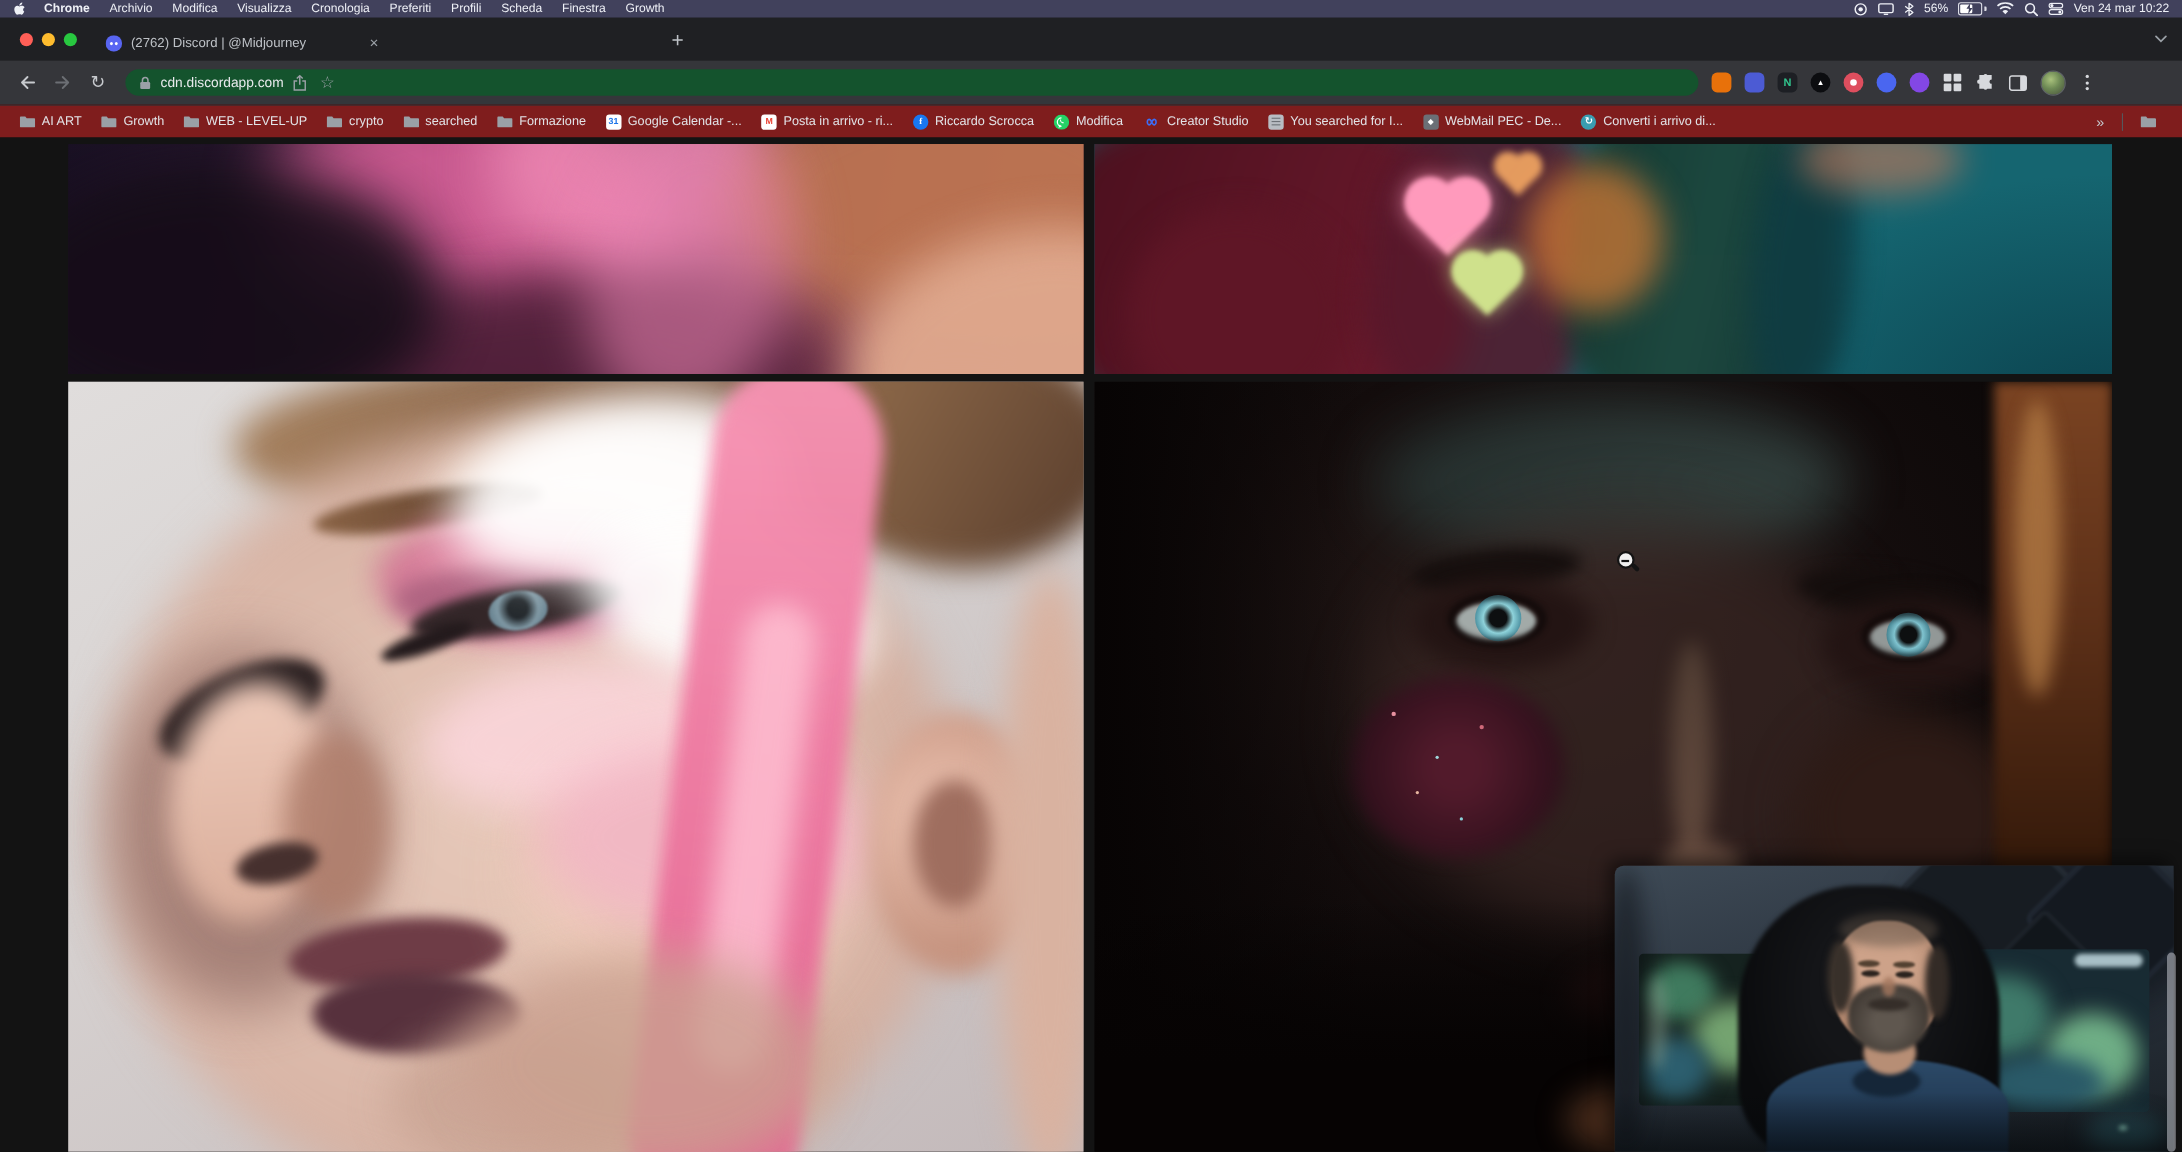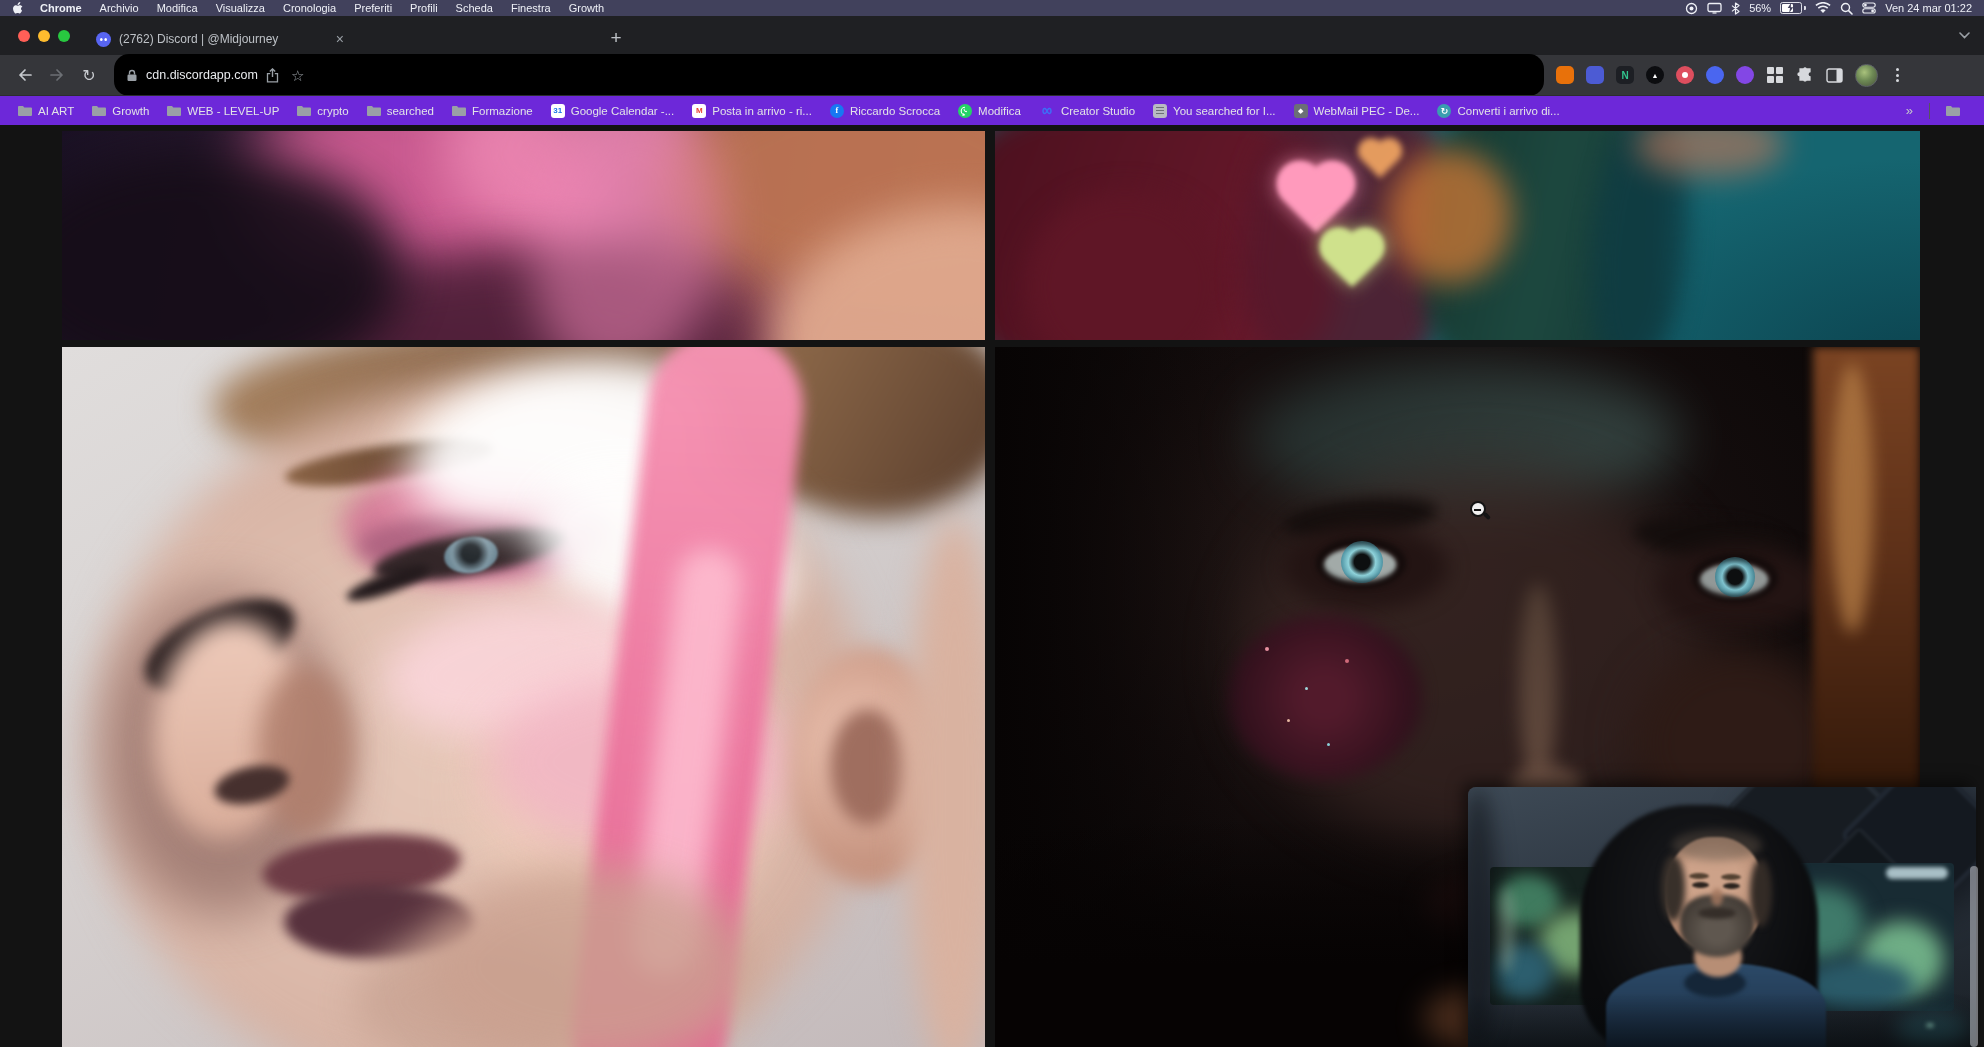--- a/index.html
+++ b/index.html
@@ -31,40 +31,40 @@
   .tab-close{color:#9aa0a6;font-size:14px;line-height:1;}
   .newtab{position:absolute;left:604px;top:10px;font-size:19px;color:#bdc1c6;width:24px;height:24px;
           display:flex;align-items:center;justify-content:center;}
   .strip-chevron{position:absolute;right:14px;top:16px;}
 
   
   .toolbar{position:absolute;left:0;top:55px;width:100%;height:40px;background:#35363a;
            display:flex;align-items:center;}
   .navbtn{width:26px;height:26px;display:flex;align-items:center;justify-content:center;border-radius:50%;}
   .navback{margin-left:12px;} .navfwd{margin-left:6px;} .navreload{margin-left:6px;font-size:16px;color:#c7cace;}
-  .addr{height:42px;background:#000000;border-radius:15px;display:flex;align-items:center;
+  .addr{height:24px;background:#14532d;border-radius:15px;display:flex;align-items:center;
         width:1430px;margin-left:12px;padding:0 12px;font-size:12.5px;color:#9aa0a6;box-sizing:border-box;}
   .addr .lock{margin-right:8px;}
   .addr .domain{color:#e8eaed;white-space:nowrap;}
   .addr .path{white-space:nowrap;overflow:hidden;flex:1;}
   .addr-actions{display:flex;align-items:center;gap:12px;margin-left:8px;}
   .ext{display:flex;align-items:center;gap:12px;margin-left:12px;}
   .extic{width:18px;height:18px;border-radius:5px;display:flex;align-items:center;justify-content:center;
          font-size:10px;font-weight:700;}
   .round{border-radius:50%;}
   .grid4{display:grid;grid-template-columns:7px 7px;grid-template-rows:7px 7px;gap:2px;}
   .grid4 b{background:#d7d9dd;border-radius:1px;}
   .kebab{display:flex;flex-direction:column;gap:2.5px;align-items:center;width:14px;}
   .kebab i{width:3px;height:3px;border-radius:50%;background:#d7d9dd;}
   .avatar{width:21px;height:21px;border-radius:50%;
           background:radial-gradient(circle at 40% 35%,#a9c27c 0%,#6e8a55 45%,#474f3a 100%);
           border:1.5px solid #5f6368;}
 
   
-  .bookbar{position:absolute;left:0;top:95px;width:100%;height:30px;background:#6d28d9;
+  .bookbar{position:absolute;left:0;top:95px;width:100%;height:30px;background:#7f1d1d;
            border-top:1px solid #2c2d31;display:flex;align-items:center;padding:0 10px;gap:2px;
            font-size:11.5px;color:#e2e3e7;box-sizing:border-box;}
   .bk{display:flex;align-items:center;gap:6px;padding:3px 8px;border-radius:6px;white-space:nowrap;}
   .fav{width:14px;height:14px;border-radius:3px;display:flex;align-items:center;justify-content:center;
        font-size:8px;font-weight:700;flex:0 0 auto;}
   .bk-overflow{margin-left:auto;font-size:13px;color:#c4c7cc;padding:0 8px;}
   .bk-sep{width:1px;height:16px;background:#55575c;margin:0 6px;}
 
   
   .content{position:absolute;left:0;top:125px;width:1984px;height:922px;background:#131313;}
@@ -141,21 +141,21 @@
     <svg width="13" height="13" viewBox="0 0 13 13">
         <circle cx="5.5" cy="5.5" r="4" fill="none" stroke="#eef0f6" stroke-width="1.4"></circle>
         <path d="M8.6 8.6 L12 12" stroke="#eef0f6" stroke-width="1.6" stroke-linecap="round"></path>
       </svg>
     <svg width="14" height="12" viewBox="0 0 14 12">
         <rect x="0.8" y="1" width="12.4" height="4.2" rx="2.1" fill="none" stroke="#eef0f6" stroke-width="1.1"></rect>
         <circle cx="3.4" cy="3.1" r="1.4" fill="#eef0f6"></circle>
         <rect x="0.8" y="6.8" width="12.4" height="4.2" rx="2.1" fill="none" stroke="#eef0f6" stroke-width="1.1"></rect>
         <circle cx="10.6" cy="8.9" r="1.4" fill="#eef0f6"></circle>
       </svg>
-    <span>Ven 24 mar 01:22</span>
+    <span>Ven 24 mar 10:22</span>
   </span>
 </div>
 
 <div class="tabstrip">
   <div class="lights">
     <span class="light" style="background:#ff5f57;"></span>
     <span class="light" style="background:#febc2e;"></span>
     <span class="light" style="background:#28c840;"></span>
   </div>
 

